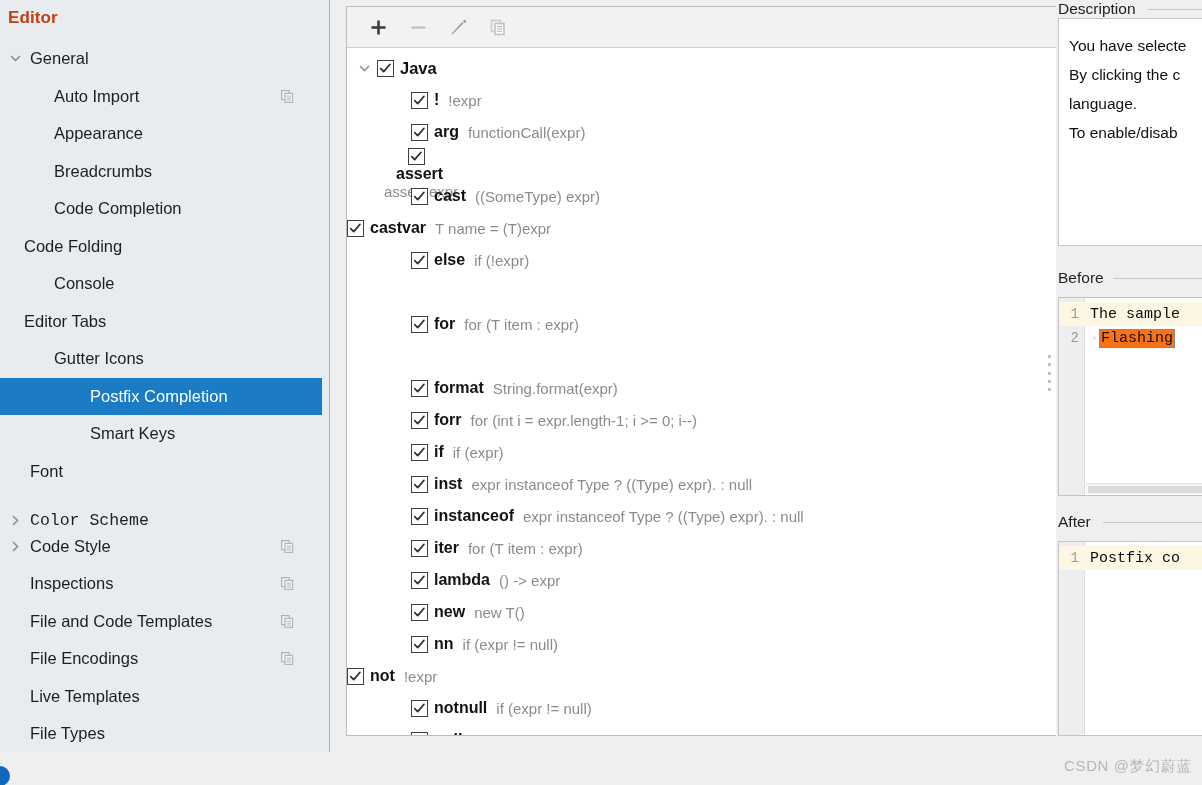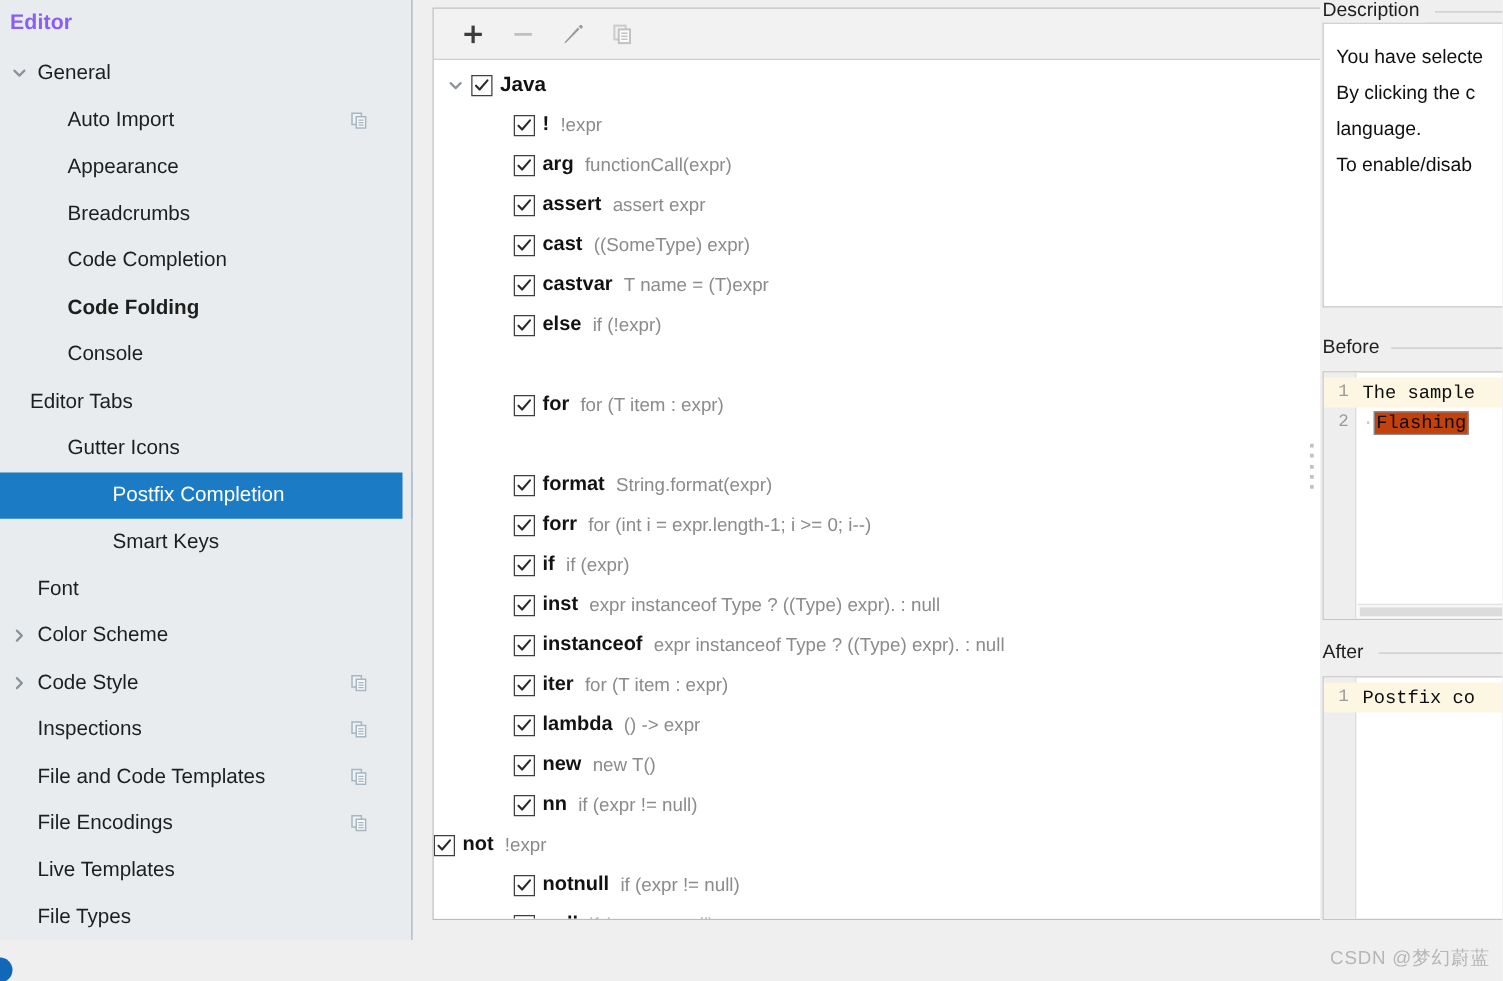--- a/index.html
+++ b/index.html
@@ -35,21 +35,21 @@
     position: absolute;
     left: 329px; top: 0;
     width: 1px; height: 752px;
     background: #a9b4bd;
   }
   .page-title {
     position: absolute;
     left: 8px; top: 8px;
     font-size: 17px;
     font-weight: bold;
-    color: #8b5cf6;
+    color: #c2410c;
     letter-spacing: 0.1px;
   }
   .tree-row {
     position: absolute;
     left: 0;
     width: 330px;
     height: 37px;
     display: flex;
     align-items: center;
     box-sizing: border-box;
@@ -250,21 +250,21 @@
     text-align: right;
     padding-right: 6px;
     box-sizing: border-box;
     color: #9a9a9a;
     font-size: 14px;
     flex: 0 0 auto;
   }
   .ctext { color: #0d0d0d; padding-left: 5px; }
   .ctext .sel {
     border: 1px solid #8a8a8a;
-    background: #c2410c;
+    background: #f97316;
     padding: 0 1px;
   }
   .ws { color: #c8c8c8; }
 
   #before-hscroll {
     position: absolute;
     left: 27px; bottom: 1px;
     width: 172px; height: 11px;
     background: #f6f6f6;
     border-top: 1px solid #e2e2e2;
@@ -336,21 +336,21 @@
         <div class="tree-row" style="top: 152.5px;">
           <span class="tree-twisty"></span>
           <span class="tree-label" style="margin-left: 30px;">Breadcrumbs</span>
         </div>
         <div class="tree-row" style="top: 190px;">
           <span class="tree-twisty"></span>
           <span class="tree-label" style="margin-left: 30px;">Code Completion</span>
         </div>
         <div class="tree-row" style="top: 227.5px;">
           <span class="tree-twisty"></span>
-          <span class="tree-label" style="margin-left: 30px; font-weight: bold;">Code Folding</span>
+          <span class="tree-label" style="">Code Folding</span>
         </div>
         <div class="tree-row" style="top: 265px;">
           <span class="tree-twisty"></span>
           <span class="tree-label" style="margin-left: 30px;">Console</span>
         </div>
         <div class="tree-row" style="top: 302.5px;">
           <span class="tree-twisty"></span>
           <span class="tree-label" style="">Editor Tabs</span>
         </div>
         <div class="tree-row" style="top: 340px;">
@@ -362,21 +362,21 @@
           <span class="tree-label" style="margin-left: 30px;">Postfix Completion</span>
         </div>
         <div class="tree-row" style="top: 415px; gap: 36px;">
           <span class="tree-twisty"></span>
           <span class="tree-label" style="margin-left: 30px;">Smart Keys</span>
         </div>
         <div class="tree-row" style="top: 452.5px;">
           <span class="tree-twisty"></span>
           <span class="tree-label" style="margin-left: 6px;">Font</span>
         </div>
-        <div class="tree-row" style="top: 490px;">
+        <div class="tree-row" style="top: 502px; font-family: Liberation Mono, monospace;">
           <span class="tree-twisty">
             <svg width="13" height="13" viewBox="0 0 13 13">
               <path d="M4.5 2.5 L8.5 6.5 L4.5 10.5" fill="none" stroke="#8b9298" stroke-width="1.7" stroke-linecap="round" stroke-linejoin="round"></path>
             </svg>
           </span>
           <span class="tree-label" style="margin-left: 6px;">Color Scheme</span>
         </div>
         <div class="tree-row" style="top: 527.5px;">
           <span class="tree-twisty">
             <svg width="13" height="13" viewBox="0 0 13 13">
@@ -504,39 +504,39 @@
         </div>
         <div class="item" style="top: 67px; padding-left: 64px;">
           <span class="cbx">
             <svg width="13" height="13" viewBox="0 0 13 13">
               <path d="M1.8 6.6 L4.7 9.6 L11 2.3" fill="none" stroke="#2b2b2b" stroke-width="1.7" stroke-linecap="round" stroke-linejoin="round"></path>
             </svg>
           </span>
           <span class="item-key">arg</span>
           <span class="item-desc">functionCall(expr)</span>
         </div>
-        <div class="item" style="top: 99px; padding-left: 64px;">
+        <div class="item" style="top: 99px; padding-left: 28px; flex-direction: column;">
           <span class="cbx">
             <svg width="13" height="13" viewBox="0 0 13 13">
               <path d="M1.8 6.6 L4.7 9.6 L11 2.3" fill="none" stroke="#2b2b2b" stroke-width="1.7" stroke-linecap="round" stroke-linejoin="round"></path>
             </svg>
           </span>
           <span class="item-key">assert</span>
           <span class="item-desc">assert expr</span>
         </div>
         <div class="item" style="top: 131px; padding-left: 64px;">
           <span class="cbx">
             <svg width="13" height="13" viewBox="0 0 13 13">
               <path d="M1.8 6.6 L4.7 9.6 L11 2.3" fill="none" stroke="#2b2b2b" stroke-width="1.7" stroke-linecap="round" stroke-linejoin="round"></path>
             </svg>
           </span>
           <span class="item-key">cast</span>
           <span class="item-desc">((SomeType) expr)</span>
         </div>
-        <div class="item" style="top: 163px; padding-left: 64px;">
+        <div class="item" style="top: 163px; ">
           <span class="cbx">
             <svg width="13" height="13" viewBox="0 0 13 13">
               <path d="M1.8 6.6 L4.7 9.6 L11 2.3" fill="none" stroke="#2b2b2b" stroke-width="1.7" stroke-linecap="round" stroke-linejoin="round"></path>
             </svg>
           </span>
           <span class="item-key">castvar</span>
           <span class="item-desc">T name = (T)expr</span>
         </div>
         <div class="item" style="top: 195px; padding-left: 64px;">
           <span class="cbx">

